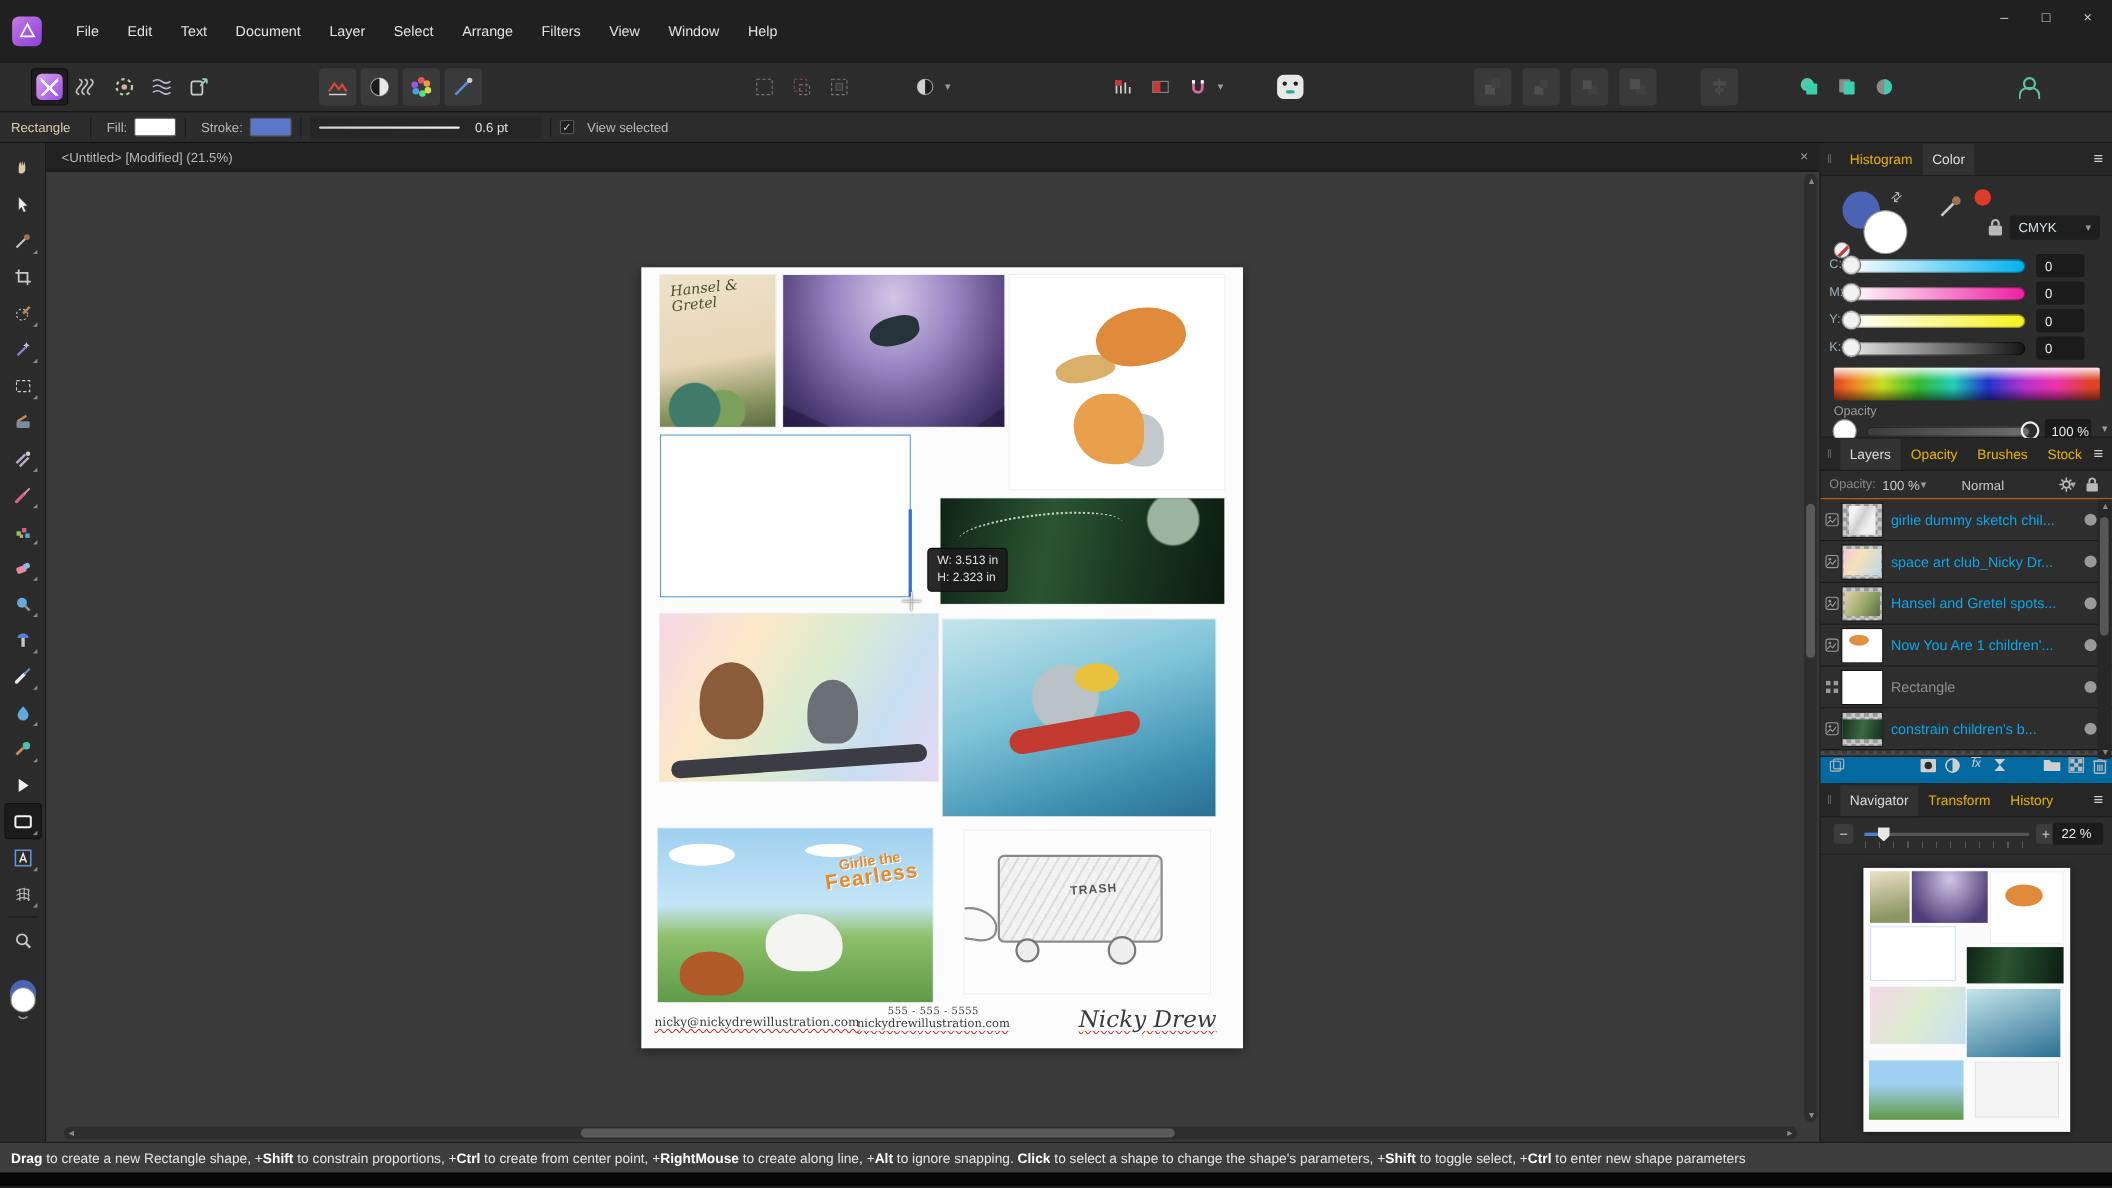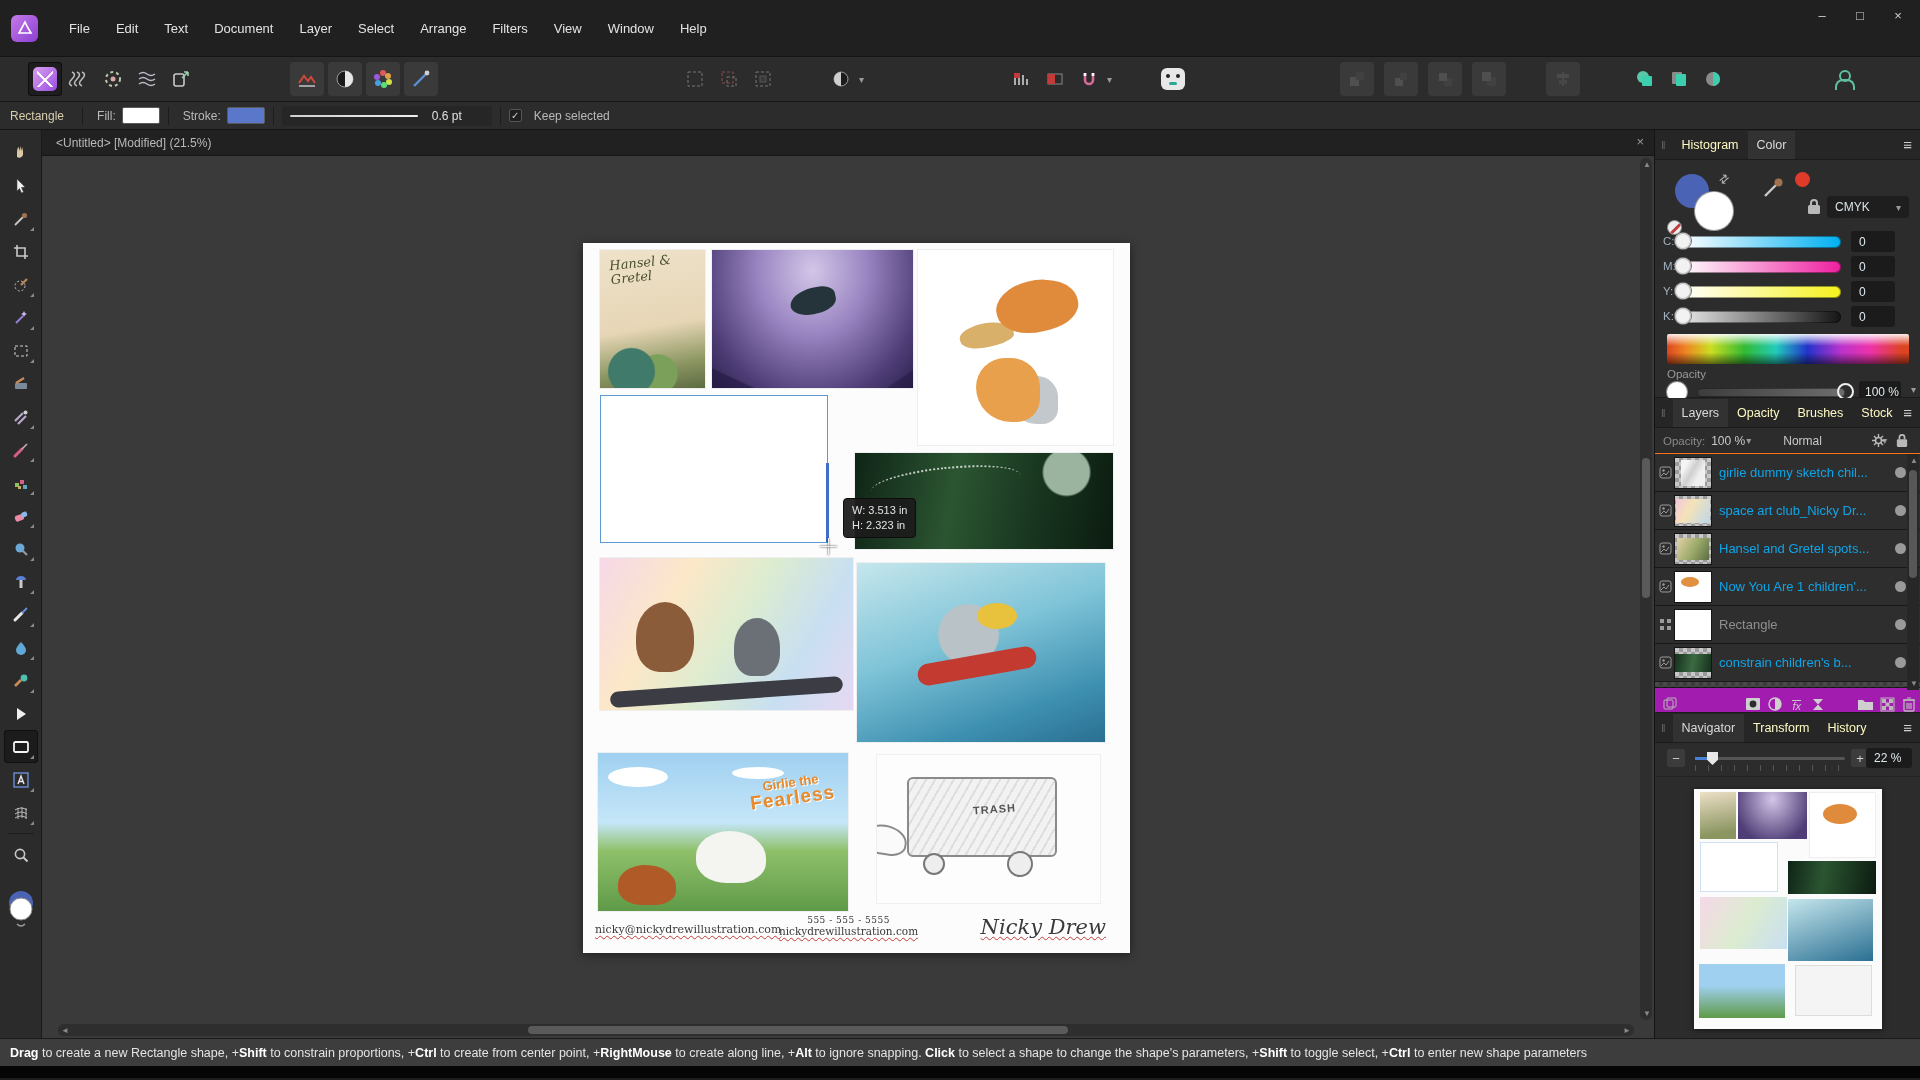--- a/index.html
+++ b/index.html
@@ -125,21 +125,21 @@
   .vsb { position:absolute; right:2px; top:28px; bottom:18px; width:12px; background:#2e2e2e; border-radius:6px; }
   .vsb .thumb { position:absolute; left:2px; top:300px; width:8px; height:140px; background:#5a5a5a; border-radius:4px; }
   .hsb { position:absolute; left:16px; right:20px; bottom:2px; height:12px; background:#2e2e2e; border-radius:6px; }
   .hsb .thumb { position:absolute; top:2px; left:470px; width:540px; height:8px; background:#5a5a5a; border-radius:4px; }
   .sbarrow { position:absolute; color:#8a8a8a; font-size:8px; }
 
   
   .rightcol { width:266px; background:#2c2c2c; border-left:1px solid #141414; display:flex; flex-direction:column; }
   .phead { height:30px; background:#262626; border-bottom:1px solid #1b1b1b; display:flex; align-items:center; position:relative; flex:0 0 auto; }
   .grip { color:#666; font-size:11px; margin:0 6px 0 6px; letter-spacing:1px; }
-  .ptab { padding:7px 9px; color:#fef9c3; font-size:12.5px; }
+  .ptab { padding:7px 9px; color:#eab308; font-size:12.5px; }
   .ptab.active { color:#dadada; background:#323232; }
   .burger { position:absolute; right:8px; color:#cfcfcf; font-size:15px; }
 
   .colorbody { position:relative; height:238px; border-bottom:1px solid #1b1b1b; flex:0 0 auto; }
   .cir-stroke { position:absolute; left:20px; top:14px; width:34px; height:34px; border-radius:50%; background:#4a63b4; }
   .cir-fill { position:absolute; left:40px; top:32px; width:38px; height:38px; border-radius:50%; background:#fff; box-shadow:0 0 0 1px #999; }
   .cir-none { position:absolute; left:12px; top:60px; width:15px; height:15px; border-radius:50%; background:#eee;
     border:1px solid #888; overflow:hidden; }
   .cir-none:before { content:""; position:absolute; left:-2px; top:6px; width:20px; height:3px; background:#c23a3a; transform:rotate(-45deg); }
   .swap { position:absolute; left:64px; top:12px; color:#b5b5b5; font-size:12px; transform:rotate(-40deg); }
@@ -187,21 +187,21 @@
   .t4 .fillart:before { content:""; position:absolute; left:6px; top:5px; width:18px; height:10px; background:#e09040; border-radius:50%; }
   .t5 .fillart { background:#fff; }
   .t6 .fillart { background:linear-gradient(100deg,#14301c,#3c6a42 50%,#16301d); inset:6px 0; }
   .lname { flex:1; color:#0ea5e9; font-size:13px; white-space:nowrap; overflow:hidden; }
   .lname.dim { color:#8f8f8f; }
   .vdot { width:11px; height:11px; border-radius:50%; background:#9a9a9a; flex:0 0 auto; }
   .lscroll { position:absolute; right:1px; top:0; width:12px; height:236px; background:#272727; }
   .lscroll .th { position:absolute; left:2px; top:16px; width:8px; height:108px; background:#575757; border-radius:4px; }
   .lsliver { height:6px; background:#2e2e2e; border-bottom:1px solid #191919;
     background:repeating-conic-gradient(#3a3a3a 0 25%,#4a4a4a 0 50%) 0 0/8px 8px; }
-  .libar { height:25px; display:flex; align-items:flex-end; border-bottom:1px solid #1b1b1b; background:#a21caf; flex:0 0 auto; }
+  .libar { height:25px; display:flex; align-items:flex-start; border-bottom:1px solid #1b1b1b; background:#0369a1; flex:0 0 auto; }
   .li { width:22px; display:flex; justify-content:center; align-items:center; color:#b9b9b9; }
   .fxg { font-size:11px; color:#c9c9c9; border-top:1px solid #c9c9c9; line-height:11px; font-style:italic; }
 
   
   .navzoom { height:34px; position:relative; border-bottom:1px solid #222; flex:0 0 auto; }
   .nbtn { position:absolute; top:6px; width:18px; height:18px; background:#3c3c3c; border-radius:3px;
     color:#cfcfcf; display:flex; align-items:center; justify-content:center; font-size:13px; }
   .ntrack { position:absolute; left:40px; top:14px; width:150px; height:3px; background:#555; border-radius:2px; }
   .nfill { position:absolute; left:0; top:0; width:16px; height:3px; background:#4a7fd6; }
   .nhandle { position:absolute; left:12px; top:-5px; width:11px; height:13px; background:#e8e8e8;
@@ -436,21 +436,21 @@
   <div class="swatch" style="background:#5a77c9"></div>
   <div class="vsep"></div>
   <div class="strokewell">
     <div class="strokeline"></div>
     <span class="ptlabel">0.6 pt</span>
   </div>
   <div class="vsep"></div>
   <div class="cbx">
       <span>✓</span>
     </div>
-  <span class="ctxlabel">Keep selected</span>
+  <span class="ctxlabel">View selected</span>
 </div>
 
 <div class="mainrow">
 
   <div class="toolscol">
     <div class="tool">
         <svg width="18" height="18" viewBox="0 0 18 18">
           <path d="M5 9c0-4 1-6 1.6-6l.8 4 .9-5 .9 5 .9-4 .9 4v4a4 4 0 01-6 2z" fill="#d9c9a8"></path>
         </svg>
       </div>

